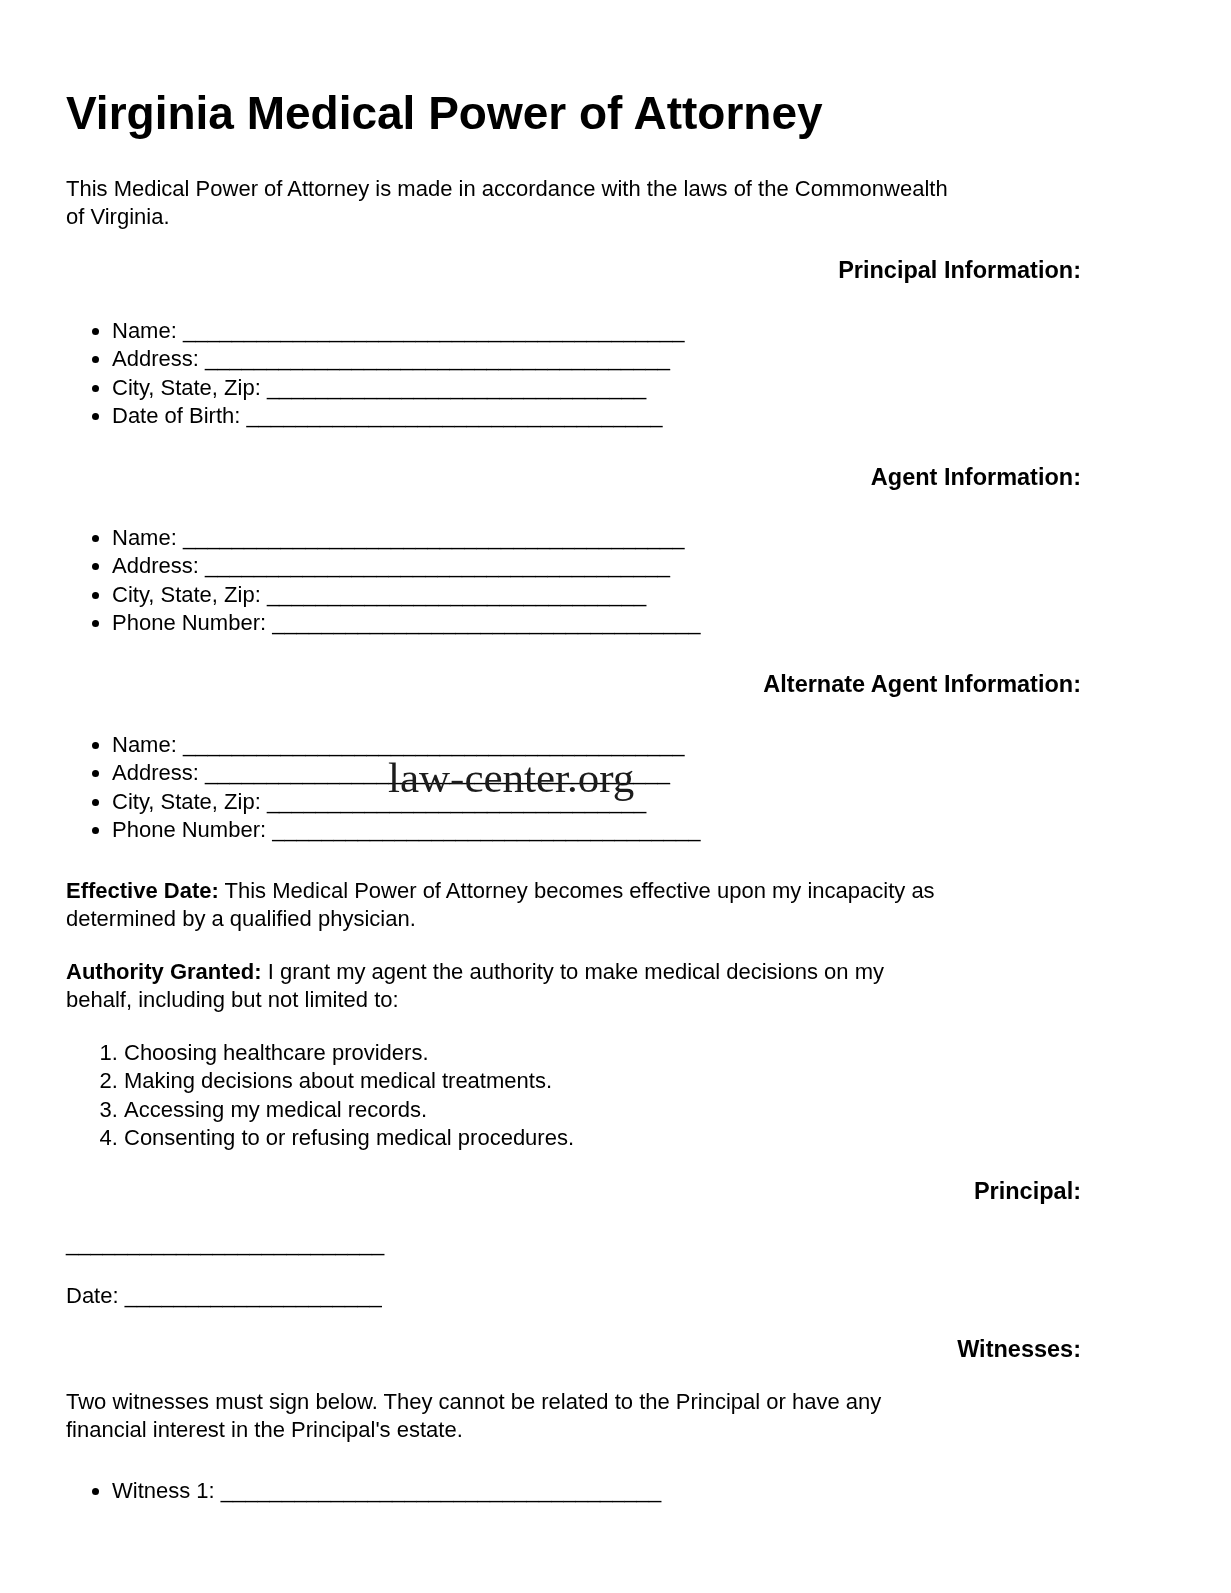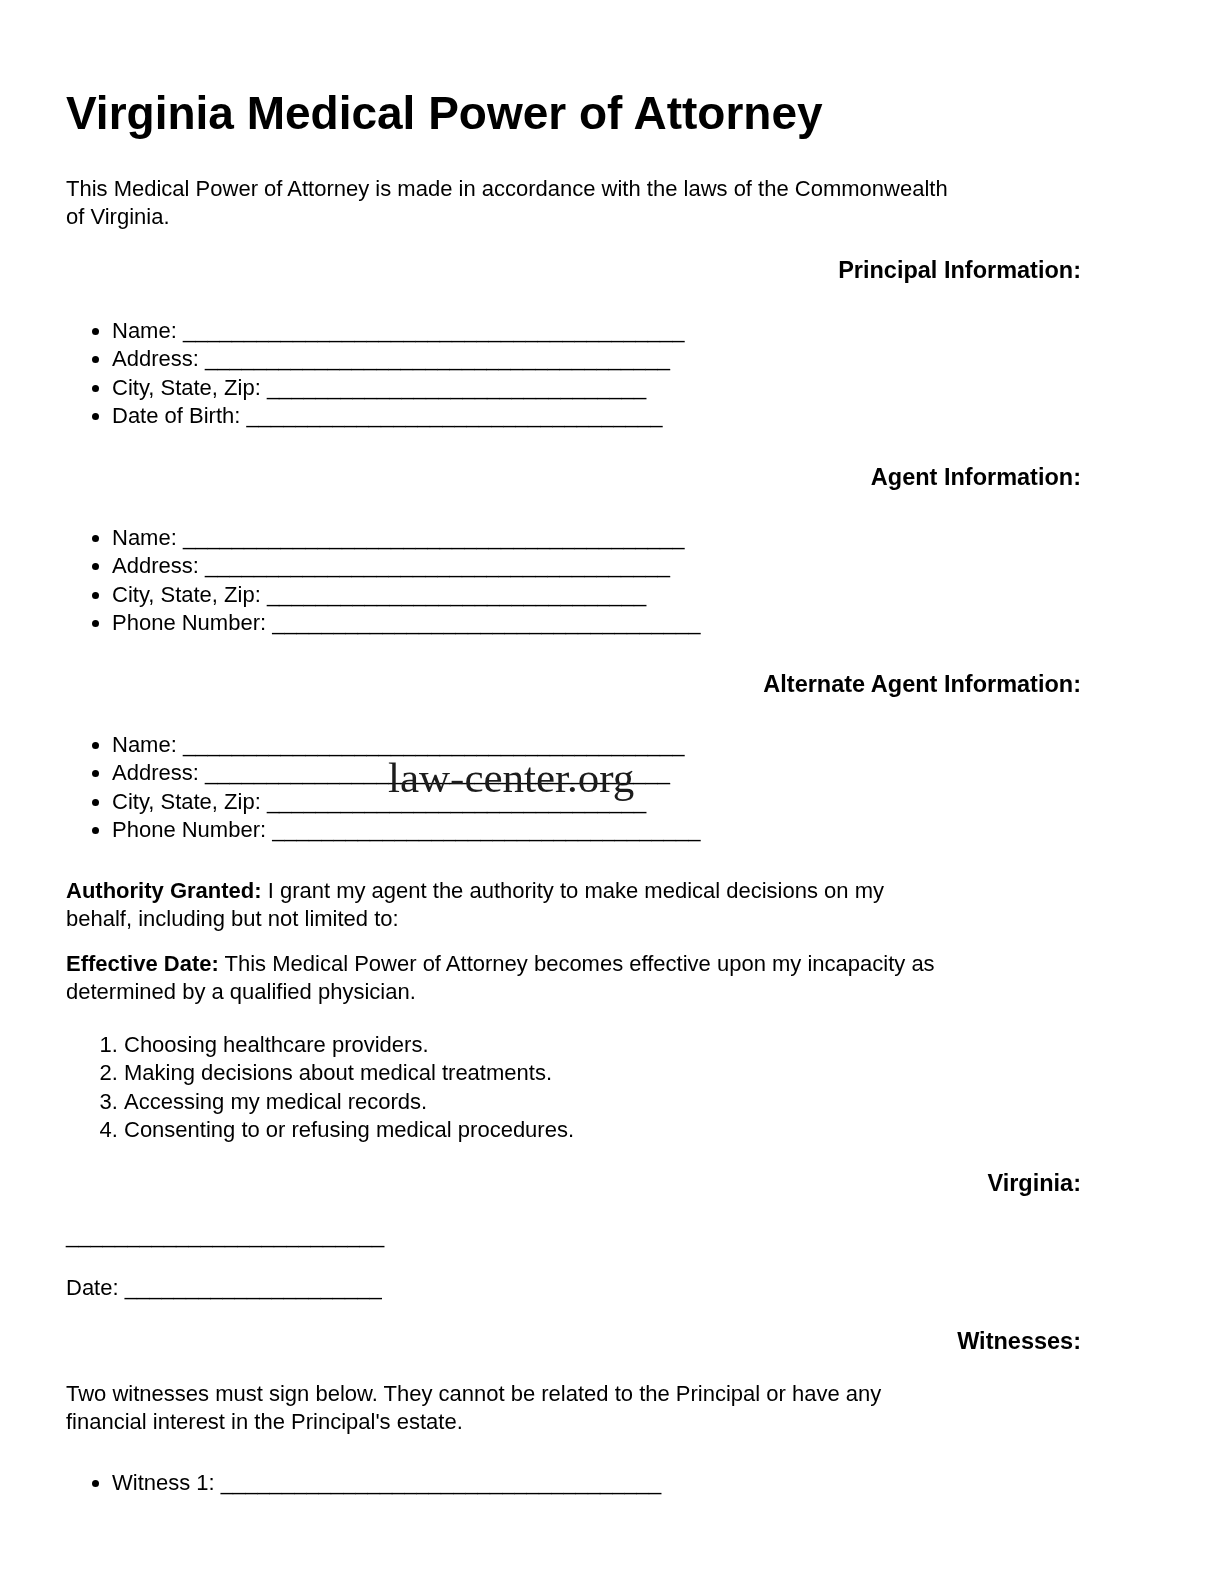--- a/index.html
+++ b/index.html
@@ -23,21 +23,21 @@
     margin: 0 0 36px 0;
     letter-spacing: 0px;
   }
   h3.sec-heading {
     font-size: 23.5px;
     line-height: 29px;
     font-weight: bold;
     margin: 24px 12px;
     text-align: right;
   }
-  p.para { margin: 16px 0; white-space: pre-line; }
+  p.para { margin: 24px 0; white-space: pre-line; }
   p.plain { margin: 24px 0; }
   ul.fields {
     margin: 32px 0;
     padding-left: 46px;
     list-style: disc;
   }
   ul.fields li { line-height: 28.5px; }
   ol.auth-list {
     margin: 24px 0;
     padding-left: 58px;
@@ -83,34 +83,34 @@
   </ul>
 
   <h3 class="sec-heading">Alternate Agent Information:</h3>
   <ul class="fields">
     <li><span>Name:</span> <span>_________________________________________</span></li>
     <li><span>Address:</span> <span>______________________________________</span></li>
     <li><span>City, State, Zip:</span> <span>_______________________________</span></li>
     <li><span>Phone Number:</span> <span>___________________________________</span></li>
   </ul>
 
+  <p class="para"><strong>Effective Date:</strong> <span>This Medical Power of Attorney becomes effective upon my incapacity as
+determined by a qualified physician.</span></p>
+
   <p class="para"><strong>Authority Granted:</strong> <span>I grant my agent the authority to make medical decisions on my
 behalf, including but not limited to:</span></p>
-
-  <p class="para"><strong>Effective Date:</strong> <span>This Medical Power of Attorney becomes effective upon my incapacity as
-determined by a qualified physician.</span></p>
 
   <ol class="auth-list">
     <li>Choosing healthcare providers.</li>
     <li>Making decisions about medical treatments.</li>
     <li>Accessing my medical records.</li>
     <li>Consenting to or refusing medical procedures.</li>
   </ol>
 
-  <h3 class="sec-heading">Virginia:</h3>
+  <h3 class="sec-heading">Principal:</h3>
 
   <p class="plain">__________________________</p>
 
 
   <p class="plain"><span>Date:</span> <span>_____________________</span></p>
 
   <h3 class="sec-heading">Witnesses:</h3>
 
   <p class="para">Two witnesses must sign below. They cannot be related to the Principal or have any
 financial interest in the Principal's estate.</p>

